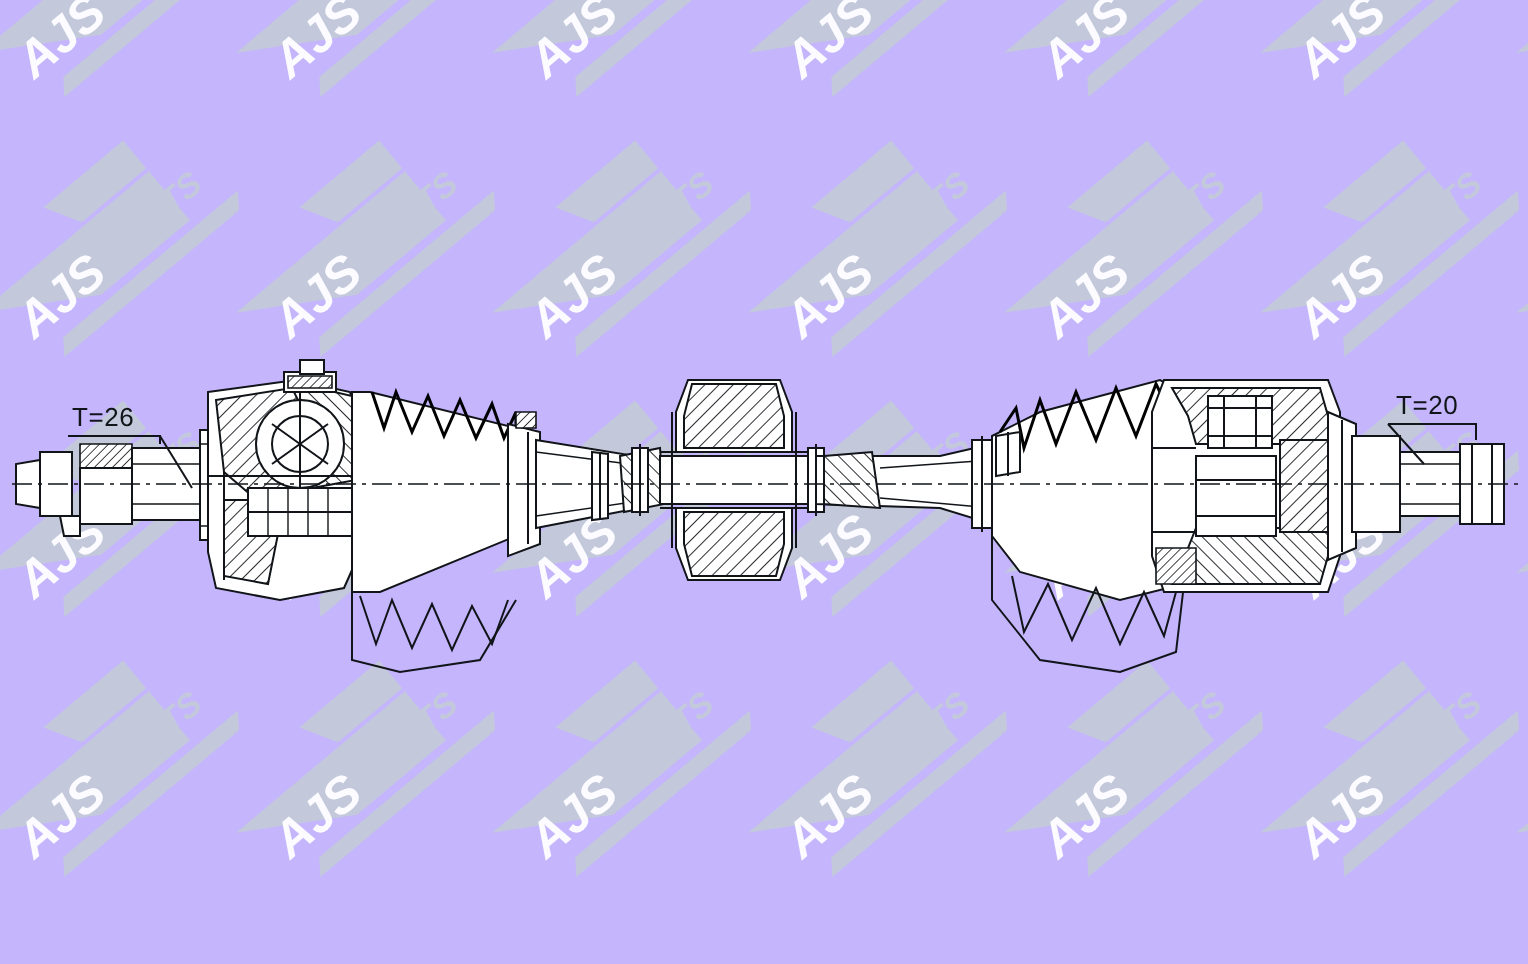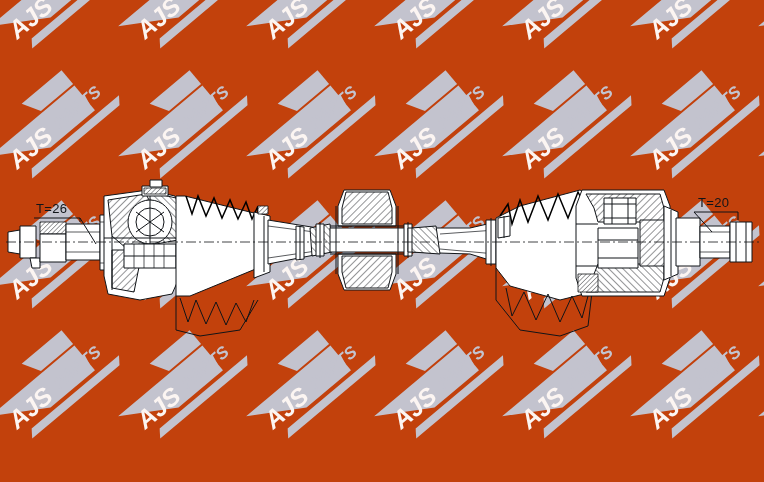--- a/index.html
+++ b/index.html
@@ -2,21 +2,21 @@
 <html><head>
 <meta charset="utf-8">
 <title>Drive Shaft Technical Drawing</title>
 <style>
   html,body{margin:0;padding:0;background:#ffffff;}
   body{
     font-family:"Liberation Sans", sans-serif;
     width:764px;height:482px;overflow:hidden;position:relative;
   }
   #canvas{
-    position:relative;width:764px;height:482px;background:#c2410c;overflow:hidden;
+    position:relative;width:764px;height:482px;background:#c4b5fd;overflow:hidden;
   }
   
   #watermark{
     position:absolute;inset:0;width:764px;height:482px;
     z-index:1;pointer-events:none;
   }
   
   #drawing{
     position:absolute;inset:0;width:764px;height:482px;z-index:2;
   }

